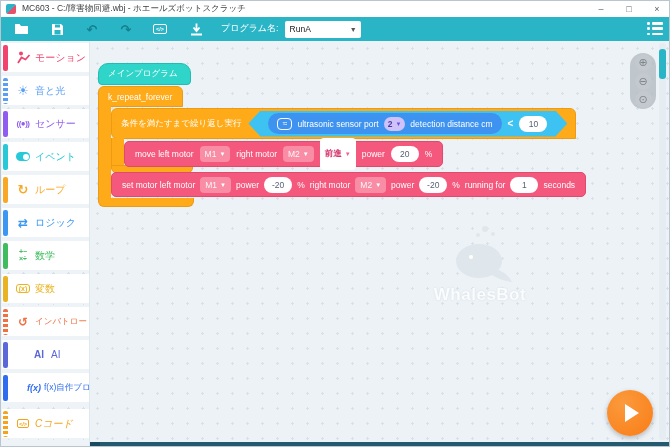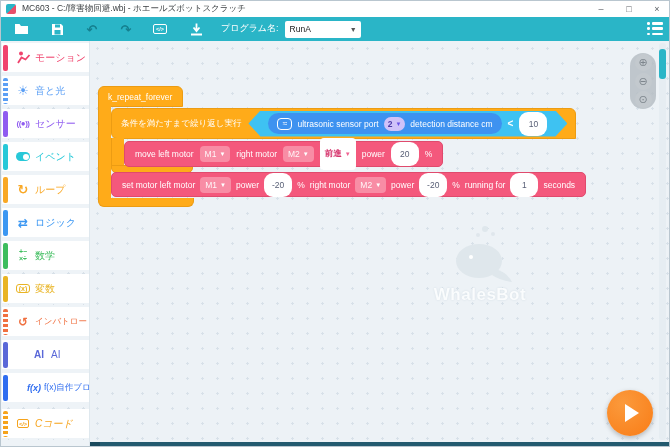--- a/index.html
+++ b/index.html
@@ -61,21 +61,21 @@
   .until-top { left:110px; top:107px; height:31px; padding:0 8px 0 9px; background:#ffab19; border:1px solid #ec9c13; border-radius:6px 6px 0 6px; gap:7px; }
   .until-arm { position:absolute; left:110px; top:137px; width:13px; height:29px; background:#ffab19; border-left:1px solid #ec9c13; }
   .until-bottom { position:absolute; left:110px; top:164px; width:82px; height:8px; background:#ffab19; border:1px solid #ec9c13; border-radius:0 0 5px 5px; }
 
   .hexagon { height:26px; display:inline-flex; align-items:center; gap:6px; padding:0 20px; background:#3ec2f2;
     clip-path:polygon(12px 0, calc(100% - 12px) 0, 100% 50%, calc(100% - 12px) 100%, 12px 100%, 0 50%); }
   .sensor-pill { height:21px; display:inline-flex; align-items:center; gap:5px; padding:0 9px; background:#3e92f0; border-radius:11px; }
   .us-icon { width:15px; height:12px; border:1.2px solid #fff; border-radius:4px; font-size:8px; display:flex; align-items:center; justify-content:center; color:#fff; }
   .dd-lav { height:14px; display:inline-flex; align-items:center; gap:3px; padding:0 4px; background:#cfc2f9; border-radius:7px; color:#4a3aa8; font-size:8.5px; font-weight:bold; }
   .dd-lav .caret { font-size:6px; color:#6a52e8; }
-  .oval { min-width:28px; height:24px; padding:0 6px; display:inline-flex; align-items:center; justify-content:center; background:#ffffff; border-radius:9px; color:#575e75; font-size:8.5px; }
+  .oval { min-width:28px; height:16px; padding:0 6px; display:inline-flex; align-items:center; justify-content:center; background:#ffffff; border-radius:9px; color:#575e75; font-size:8.5px; }
   .op { font-size:10px; font-weight:bold; }
 
   .pinkblock { height:26px; gap:6px; padding:0 10px; background:#f4587c; border:1px solid #e04a6d; border-radius:5px; }
   .move-block { left:123px; top:140px; }
   .set-block  { left:110px; top:171px; height:25px; gap:5px; }
   .dd-pink { height:16px; display:inline-flex; align-items:center; gap:3px; padding:0 5px; background:#f88da5; border-radius:4px; color:rgba(255,255,255,.92); font-size:8.5px; }
   .dd-pink .caret, .dd-white .caret { font-size:6px; }
   .dd-pink .caret { color:#ffffff; }
   .dd-white { height:32px; display:inline-flex; align-items:center; gap:3px; padding:0 5px; background:#ffffff; border-radius:4px; color:#d6336c; font-size:8.5px; font-weight:bold; }
   .dd-white .caret { color:#f06292; }
@@ -239,20 +239,23 @@
         <circle cx="50" cy="11" r="2" fill="#dfe7ec"></circle>
         <circle cx="35" cy="12" r="2" fill="#dfe7ec"></circle>
         <ellipse cx="36" cy="38" rx="23" ry="17" fill="#dfe7ec"></ellipse>
         <path d="M52 46 q12 3 17 13 q-13 -2 -20 -7 z" fill="#dfe7ec"></path>
         <circle cx="28" cy="34" r="2" fill="#fff"></circle>
       </svg>
       <div class="wm-text">WhalesBot</div>
     </div>
   </div>
 
+  <div class="block hat">
+    <span>メインプログラム</span>
+  </div>
 
   <div class="block forever-top">
     <span>k_repeat_forever</span>
   </div>
   <div class="forever-arm"></div>
   <div class="forever-bottom"></div>
 
   <div class="block until-top">
     <span>条件を満たすまで繰り返し実行</span>
     <div class="hexagon">

